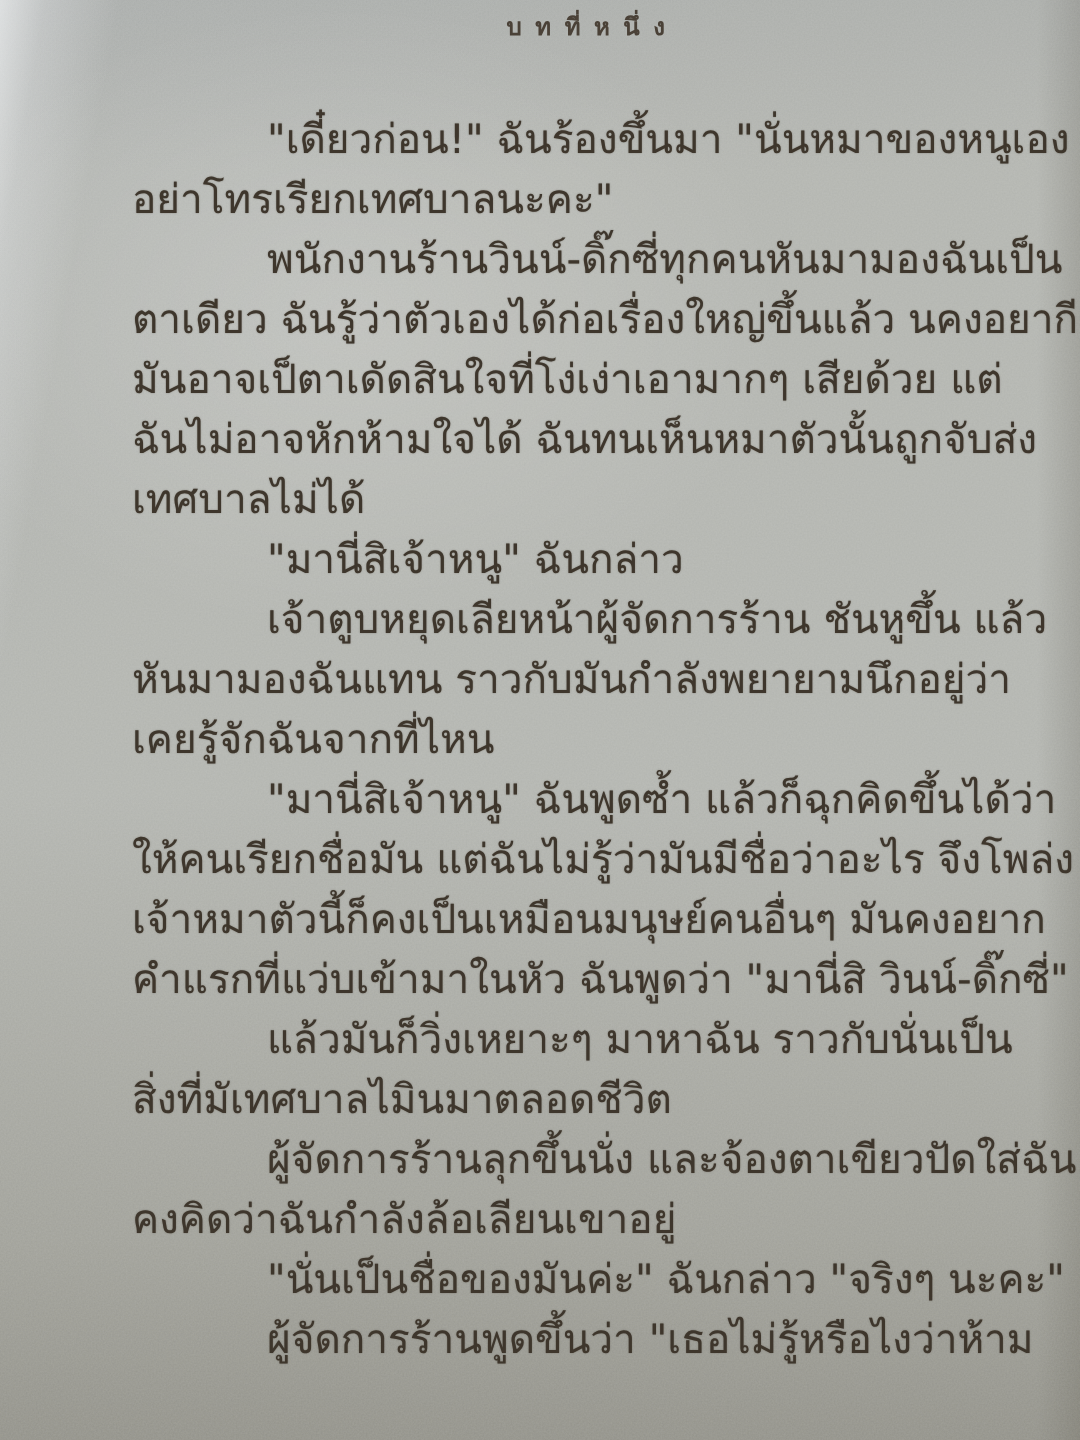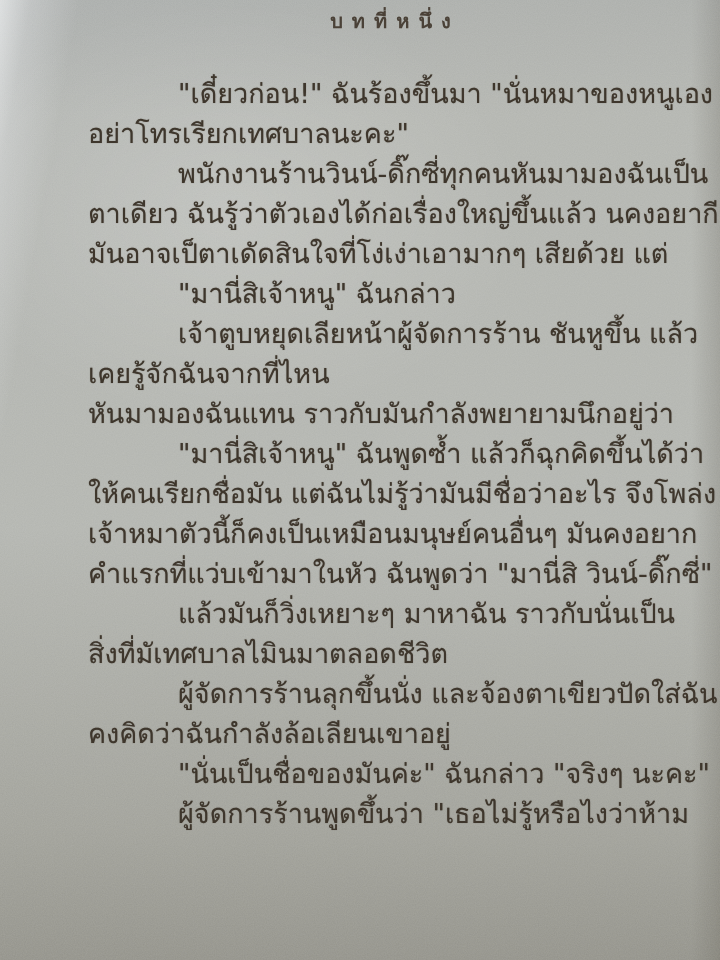--- a/index.html
+++ b/index.html
@@ -24,21 +24,21 @@
       linear-gradient(135deg, rgba(170,175,178,0.25) 0%, rgba(0,0,0,0) 30%),
       var(--paper);
   }
   .grain{
     position:absolute;inset:0;width:100%;height:100%;
     mix-blend-mode:overlay;opacity:.55;pointer-events:none;
   }
   .chapter-header{
     position:absolute;top:5px;left:70px;right:0;
     text-align:center;
-    font-size:20px;font-weight:bold;
+    font-size:16px;font-weight:bold;
     letter-spacing:9px;
     color:var(--header-ink);
     filter:blur(.3px);
   }
   .text-block{
     position:absolute;top:74px;left:88px;width:580px;
     font-size:27px;line-height:40px;
     color:var(--ink);
     filter:blur(.35px);
     text-shadow:0 0 1px rgba(62,54,44,.55);
@@ -60,24 +60,26 @@
 </svg>
 
 <div class="chapter-header">บทที่หนึ่ง</div>
 
 <div class="text-block">
   <div class="line indent">"เดี๋ยวก่อน!" ฉันร้องขึ้นมา "นั่นหมาของหนูเอง</div>
   <div class="line">อย่าโทรเรียกเทศบาลนะคะ"</div>
   <div class="line indent">พนักงานร้านวินน์-ดิ๊กซี่ทุกคนหันมามองฉันเป็น</div>
   <div class="line">ตาเดียว ฉันรู้ว่าตัวเองได้ก่อเรื่องใหญ่ขึ้นแล้ว นคงอยากี</div>
   <div class="line">มันอาจเป็ตาเดัดสินใจที่โง่เง่าเอามากๆ เสียด้วย แต่</div>
+  <div class="line">ฉันไม่อาจหักห้ามใจได้ ฉันทนเห็นหมาตัวนั้นถูกจับส่ง</div>
+  <div class="line">เทศบาลไม่ได้</div>
   <div class="line indent">"มานี่สิเจ้าหนู" ฉันกล่าว</div>
   <div class="line indent">เจ้าตูบหยุดเลียหน้าผู้จัดการร้าน ชันหูขึ้น แล้ว</div>
+  <div class="line">หันมามองฉันแทน ราวกับมันกำลังพยายามนึกอยู่ว่า</div>
   <div class="line">เคยรู้จักฉันจากที่ไหน</div>
-  <div class="line">หันมามองฉันแทน ราวกับมันกำลังพยายามนึกอยู่ว่า</div>
   <div class="line indent">"มานี่สิเจ้าหนู" ฉันพูดซ้ำ แล้วก็ฉุกคิดขึ้นได้ว่า</div>
   <div class="line">ให้คนเรียกชื่อมัน แต่ฉันไม่รู้ว่ามันมีชื่อว่าอะไร จึงโพล่ง</div>
   <div class="line">เจ้าหมาตัวนี้ก็คงเป็นเหมือนมนุษย์คนอื่นๆ มันคงอยาก</div>
   <div class="line">คำแรกที่แว่บเข้ามาในหัว ฉันพูดว่า "มานี่สิ วินน์-ดิ๊กซี่"</div>
   <div class="line indent">แล้วมันก็วิ่งเหยาะๆ มาหาฉัน ราวกับนั่นเป็น</div>
   <div class="line">สิ่งที่มัเทศบาลไมินมาตลอดชีวิต</div>
   <div class="line indent">ผู้จัดการร้านลุกขึ้นนั่ง และจ้องตาเขียวปัดใส่ฉัน</div>
   <div class="line">คงคิดว่าฉันกำลังล้อเลียนเขาอยู่</div>
   <div class="line indent">"นั่นเป็นชื่อของมันค่ะ" ฉันกล่าว "จริงๆ นะคะ"</div>
   <div class="line indent">ผู้จัดการร้านพูดขึ้นว่า "เธอไม่รู้หรือไงว่าห้าม</div>

